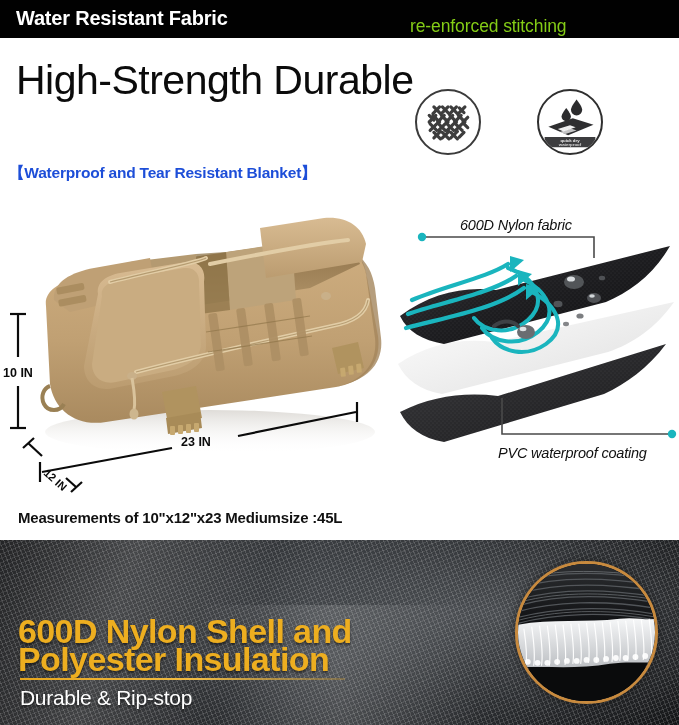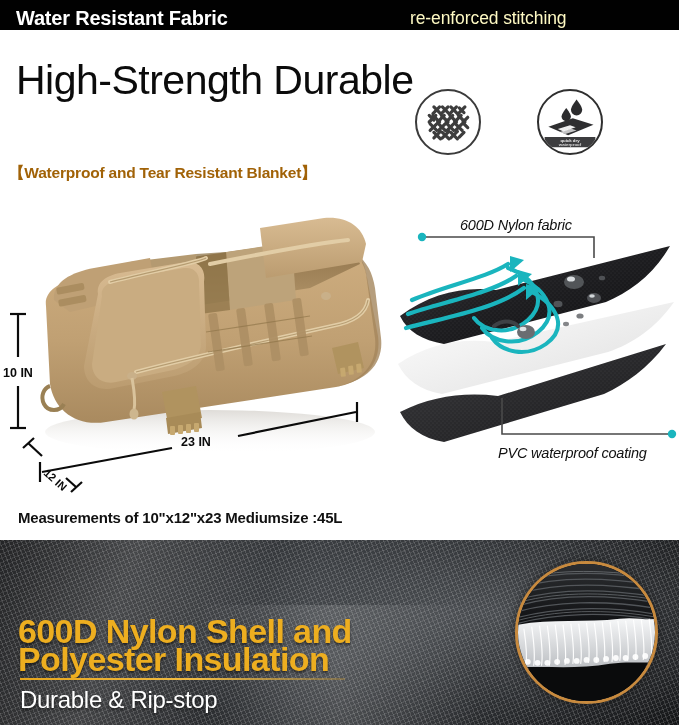--- a/index.html
+++ b/index.html
@@ -6,44 +6,44 @@
   html,body { background:#fff; }
   body {
     width:679px; height:725px;
     font-family:"Liberation Sans", sans-serif;
     position:relative; overflow:hidden;
     color:#111;
   }
 
   
   .topbar{
-    position:absolute; left:0; top:0; width:679px; height:30px;
+    position:absolute; left:0; top:0; width:679px; height:38px;
     background:#010101;
   }
   .topbar .t-left{
     position:absolute; left:16px; top:7px;
     color:#fff; font-size:20px; font-weight:bold;
     letter-spacing:-0.2px; white-space:nowrap;
   }
   .topbar .t-right{
-    position:absolute; left:410px; top:8px;
-    color:#fef9c3; font-size:17.5px; font-weight:normal;
+    position:absolute; left:410px; top:16px;
+    color:#84cc16; font-size:17.5px; font-weight:normal;
     letter-spacing:-0.1px; white-space:nowrap;
   }
 
   
   .headline{
     position:absolute; left:16px; top:57px;
     font-size:41px; line-height:46px; font-weight:400;
     letter-spacing:-0.5px; color:#0b0b0b; width:400px;
   }
   .subhead{
     position:absolute; left:9px; top:163px;
     font-size:15.5px; font-weight:bold; letter-spacing:-0.2px;
-    color:#a16207; white-space:nowrap;
+    color:#1d4ed8; white-space:nowrap;
   }
 
   
   .badge{
     position:absolute; width:66px; height:66px;
     border:2px solid #3b3b3b; border-radius:50%;
     overflow:hidden; background:#fff;
   }
   .badge.weave{ left:415px; top:89px; }
   .badge.water{ left:537px; top:89px; border-color:#2f2f2f; }
@@ -111,21 +111,21 @@
     font-size:34px; line-height:28px; font-weight:bold;
     color:#EDAE20; letter-spacing:-0.6px; width:360px;
     text-shadow:0 2px 3px rgba(0,0,0,.55);
   }
   .banner-divider{
     position:absolute; left:20px; top:678px; width:325px; height:2px;
     background:linear-gradient(90deg,#E7A61C 0%, #F0BC46 55%, rgba(231,166,28,.25) 100%);
   }
   .banner-sub{
     position:absolute; left:20px; top:686px;
-    font-size:24px; font-weight:500; color:#FFFFFF;
+    font-size:21px; font-weight:500; color:#FFFFFF;
     letter-spacing:-0.3px; text-shadow:0 2px 3px rgba(0,0,0,.6);
   }
 
   
   .fiber{
     position:absolute; left:515px; top:561px;
     width:143px; height:143px; border-radius:50%;
     border:3px solid #C88A3E; overflow:hidden;
     box-shadow:0 0 10px rgba(0,0,0,.5);
   }

